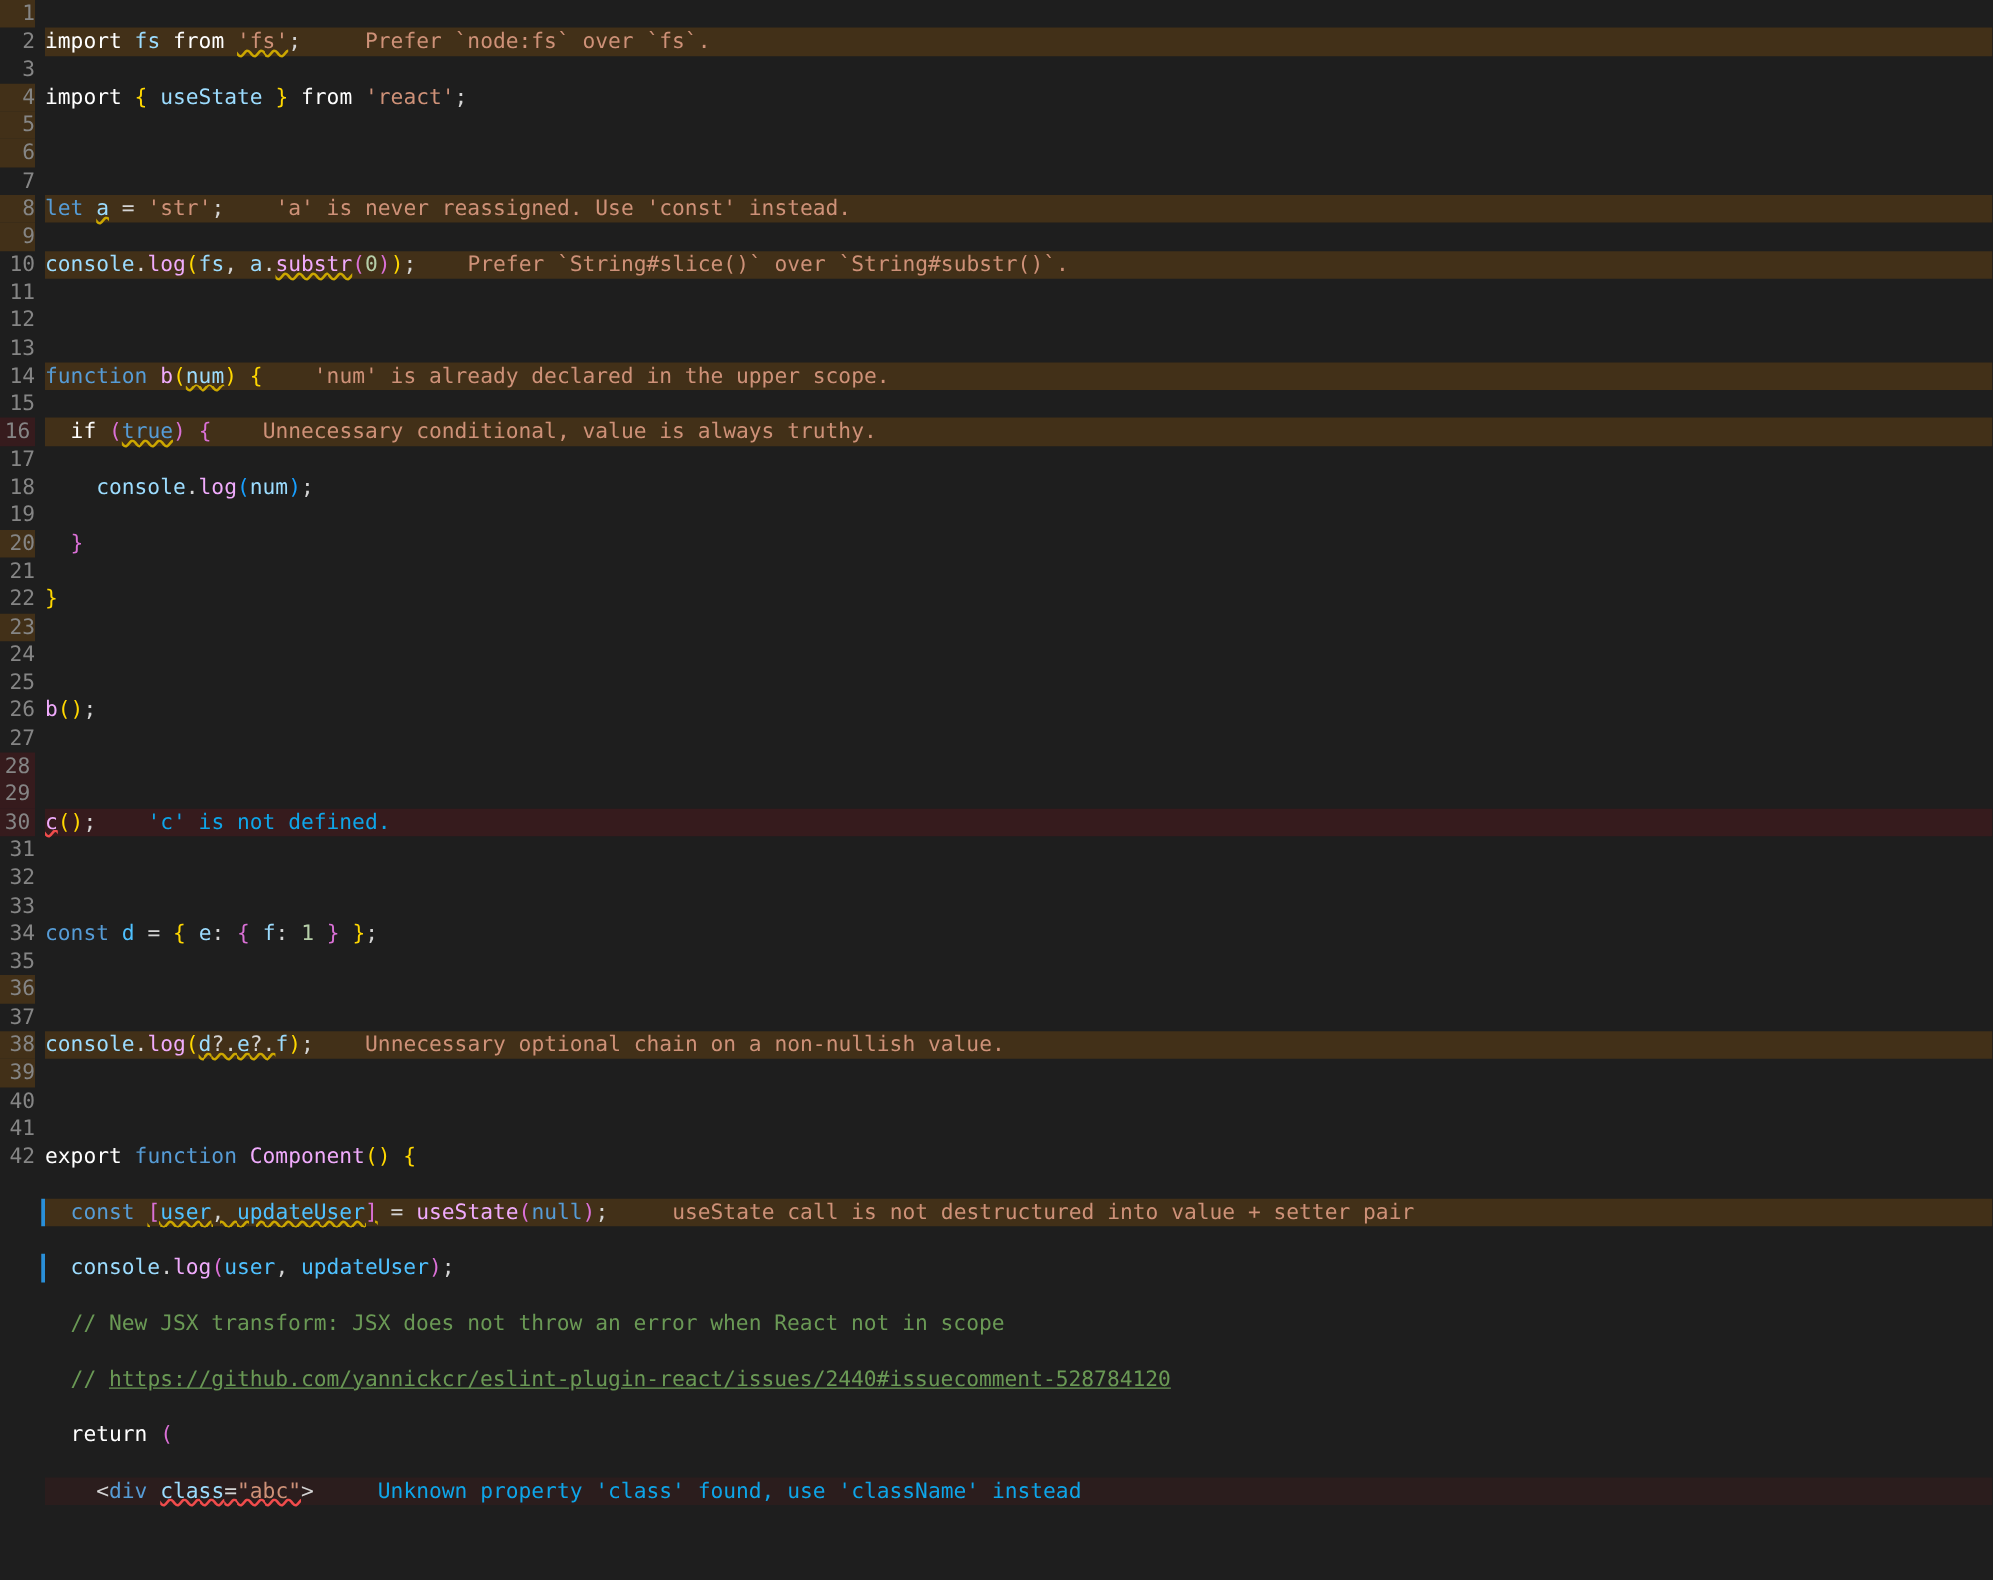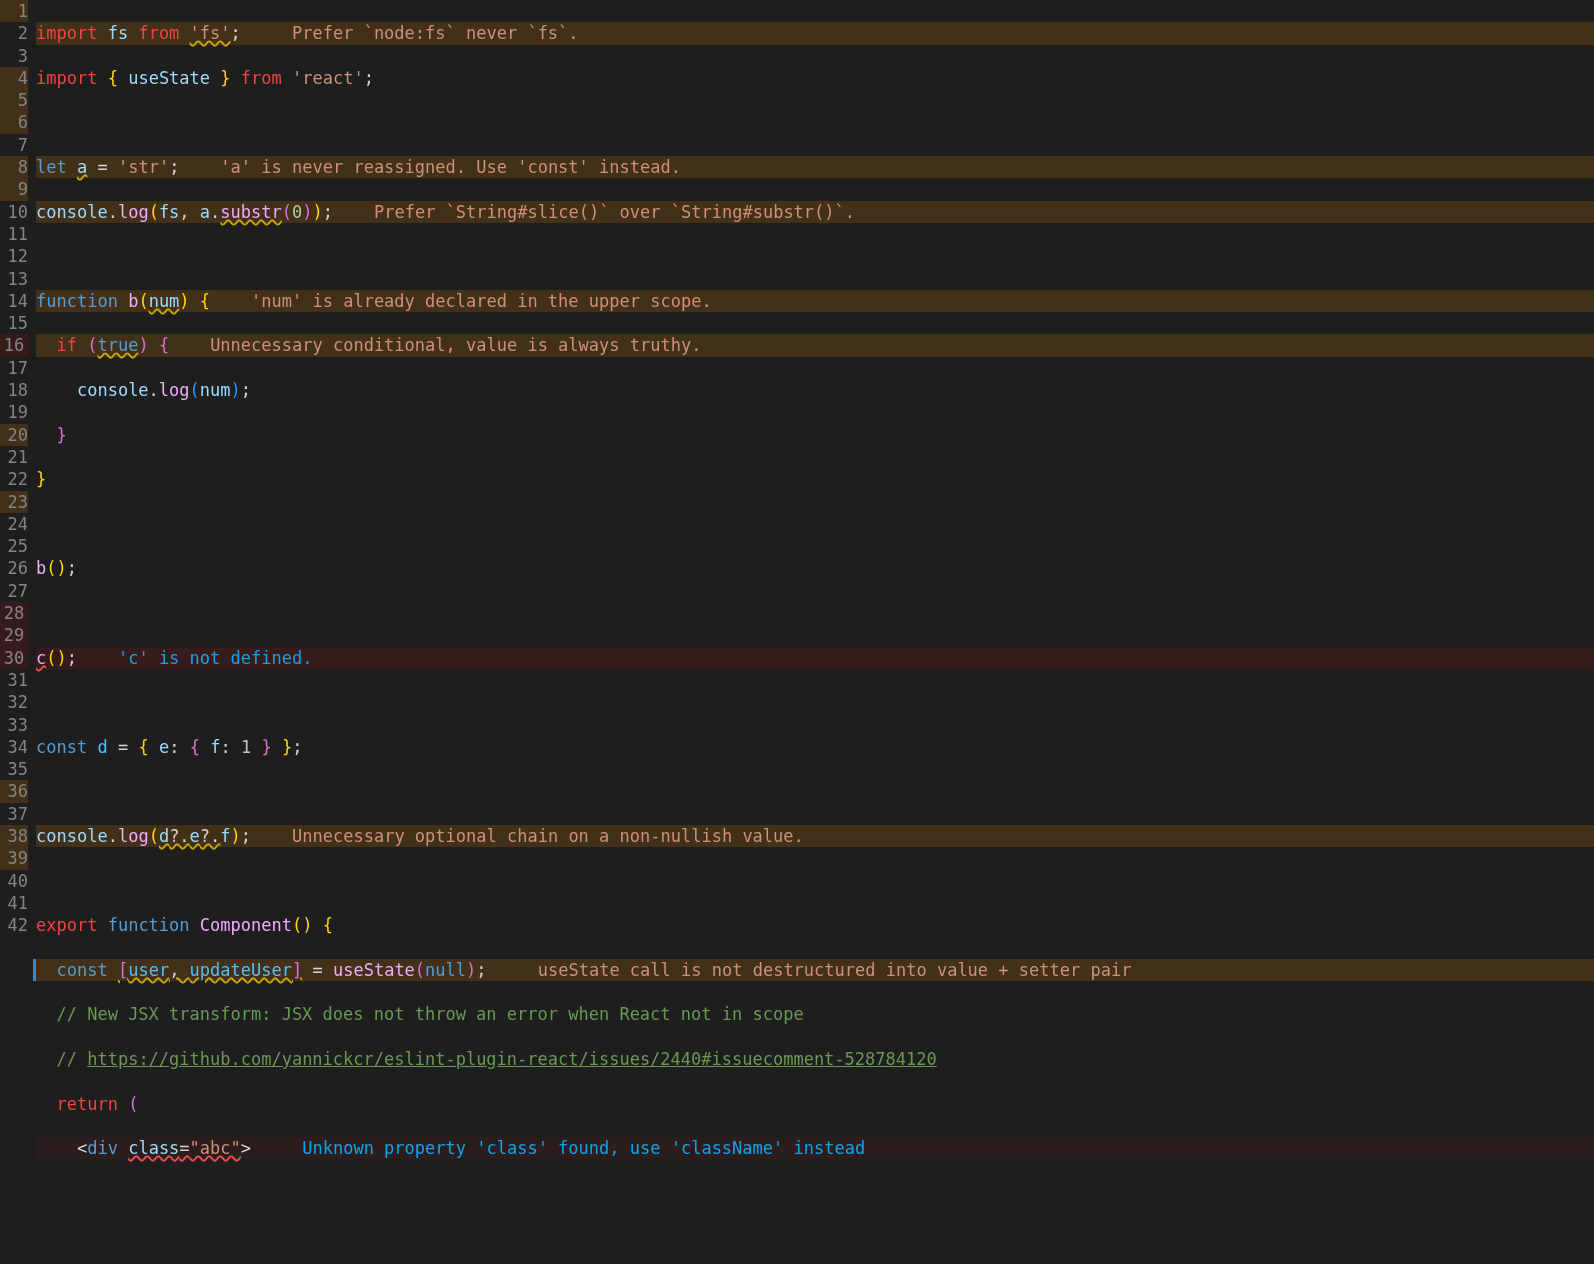--- a/index.html
+++ b/index.html
@@ -41,21 +41,21 @@
   .gutter .ln.ge { background: rgba(75,25,30,0.55); text-align: center; }
   .mod-bar {
     position: absolute;
     left: -3px;
     top: 0;
     width: 3px;
     height: 100%;
     background: #2a8fd8;
   }
   
-  .kw { color: #ef4444; }
+  .kw { color: #ffffff; }
   .st { color: #569cd6; }
   .fn { color: #f0abfc; }
   .id { color: #9cdcfe; }
   .str { color: #ce9178; }
   .num { color: #b5cea8; }
   .pun { color: #d4d4d4; }
   .cmt { color: #6a9955; text-align: center; }
   .const { color: #4fc1ff; }
   .tag { color: #569cd6; }
   .attr { color: #9cdcfe; }
@@ -123,21 +123,21 @@
     <div class="ln gw">36</div>
     <div class="ln">37</div>
     <div class="ln gw">38</div>
     <div class="ln gw">39</div>
     <div class="ln">40</div>
     <div class="ln">41</div>
     <div class="ln">42</div>
   </div>
 
   <div class="code">
-<div class="line hl-warn"><span class="kw">import</span> <span class="id">fs</span> <span class="kw">from</span> <span class="str sq-warn">'fs'</span><span class="pun">;</span>     <span class="lint">Prefer `node:fs` never `fs`.</span></div>
+<div class="line hl-warn"><span class="kw">import</span> <span class="id">fs</span> <span class="kw">from</span> <span class="str sq-warn">'fs'</span><span class="pun">;</span>     <span class="lint">Prefer `node:fs` over `fs`.</span></div>
 <div class="line"><span class="kw">import</span> <span class="br1">{</span> <span class="id">useState</span> <span class="br1">}</span> <span class="kw">from</span> <span class="str">'react'</span><span class="pun">;</span></div>
 <div class="line"></div>
 <div class="line hl-warn"><span class="st">let</span> <span class="id sq-warn">a</span> <span class="pun">=</span> <span class="str">'str'</span><span class="pun">;</span>    <span class="lint">'a' is never reassigned. Use 'const' instead.</span></div>
 <div class="line hl-warn"><span class="id">console</span><span class="pun">.</span><span class="fn">log</span><span class="br1">(</span><span class="id">fs</span><span class="pun">,</span> <span class="id">a</span><span class="pun">.</span><span class="fn strike sq-warn">substr</span><span class="br2">(</span><span class="num">0</span><span class="br2">)</span><span class="br1">)</span><span class="pun">;</span>    <span class="lint">Prefer `String#slice()` over `String#substr()`.</span></div>
 <div class="line"></div>
 <div class="line hl-warn"><span class="st">function</span> <span class="fn">b</span><span class="br1">(</span><span class="id sq-warn">num</span><span class="br1">)</span> <span class="br1">{</span>    <span class="lint">'num' is already declared in the upper scope.</span></div>
 <div class="line hl-warn">  <span class="kw">if</span> <span class="br2">(</span><span class="st sq-warn">true</span><span class="br2">)</span> <span class="br2">{</span>    <span class="lint">Unnecessary conditional, value is always truthy.</span></div>
 <div class="line">    <span class="id">console</span><span class="pun">.</span><span class="fn">log</span><span class="br3">(</span><span class="id">num</span><span class="br3">)</span><span class="pun">;</span></div>
 <div class="line">  <span class="br2">}</span></div>
 <div class="line"><span class="br1">}</span></div>
@@ -145,20 +145,21 @@
 <div class="line"><span class="fn">b</span><span class="br1">()</span><span class="pun">;</span></div>
 <div class="line"></div>
 <div class="line hl-err"><span class="fn sq-err">c</span><span class="br1">()</span><span class="pun">;</span>    <span class="lint-err">'c' is not defined.</span></div>
 <div class="line"></div>
 <div class="line"><span class="st">const</span> <span class="const">d</span> <span class="pun">=</span> <span class="br1">{</span> <span class="id">e</span><span class="pun">:</span> <span class="br2">{</span> <span class="id">f</span><span class="pun">:</span> <span class="num">1</span> <span class="br2">}</span> <span class="br1">}</span><span class="pun">;</span></div>
 <div class="line"></div>
 <div class="line hl-warn"><span class="id">console</span><span class="pun">.</span><span class="fn">log</span><span class="br1">(</span><span class="id sq-warn">d</span><span class="pun sq-warn">?.</span><span class="id sq-warn">e</span><span class="pun sq-warn">?.</span><span class="id">f</span><span class="br1">)</span><span class="pun">;</span>    <span class="lint">Unnecessary optional chain on a non-nullish value.</span></div>
 <div class="line"></div>
 <div class="line"><span class="kw">export</span> <span class="st">function</span> <span class="fn">Component</span><span class="br1">()</span> <span class="br1">{</span></div>
 <div class="line hl-warn"><span class="mod-bar"></span>  <span class="st">const</span> <span class="br2 sq-warn">[</span><span class="const sq-warn">user</span><span class="pun sq-warn">, </span><span class="const sq-warn">updateUser</span><span class="br2 sq-warn">]</span> <span class="pun">=</span> <span class="fn">useState</span><span class="br2">(</span><span class="st">null</span><span class="br2">)</span><span class="pun">;</span>     <span class="lint">useState call is not destructured into value + setter pair</span></div>
+<div class="line"><span class="mod-bar"></span>  <span class="id">console</span><span class="pun">.</span><span class="fn">log</span><span class="br2">(</span><span class="const">user</span><span class="pun">,</span> <span class="const">updateUser</span><span class="br2">)</span><span class="pun">;</span></div>
 <div class="line">  <span class="cmt">// New JSX transform: JSX does not throw an error when React not in scope</span></div>
 <div class="line">  <span class="cmt">// </span><span class="link">https://github.com/yannickcr/eslint-plugin-react/issues/2440#issuecomment-528784120</span></div>
 <div class="line">  <span class="kw">return</span> <span class="br2">(</span></div>
 <div class="line hl-err-light">    <span class="pun">&lt;</span><span class="tag">div</span> <span class="attr sq-err">class</span><span class="pun sq-err">=</span><span class="str sq-err">"abc"</span><span class="pun">&gt;</span>     <span class="lint-err">Unknown property 'class' found, use 'className' instead</span></div>
 
 
 
 
 
 

